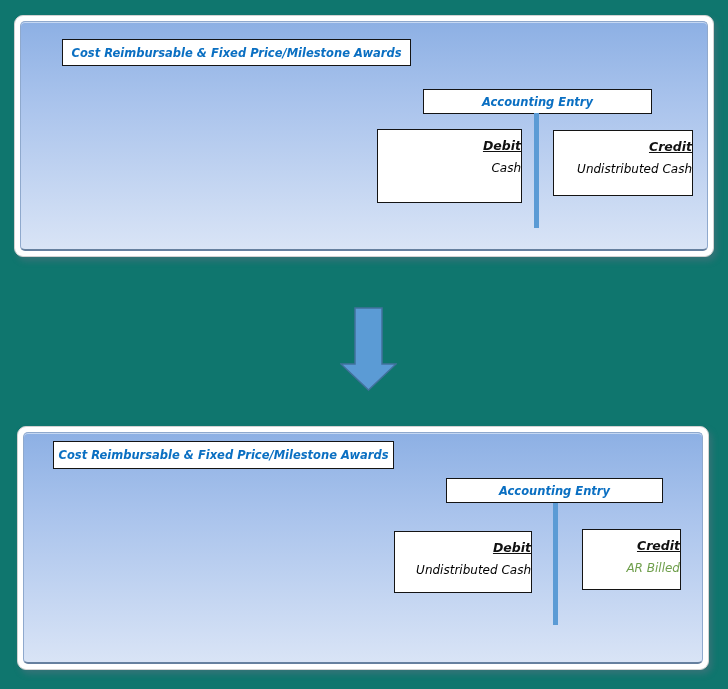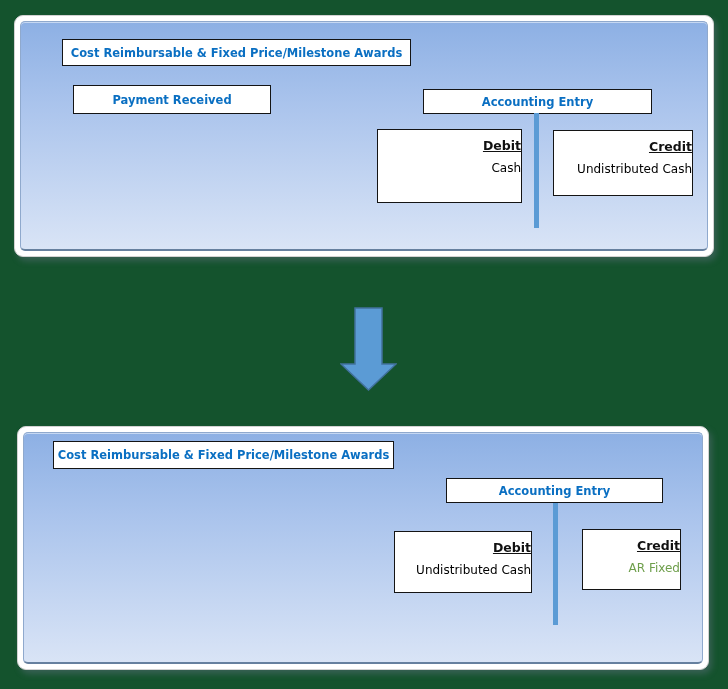--- a/index.html
+++ b/index.html
@@ -1,18 +1,18 @@
 <!DOCTYPE html>
 <html><head>
 <meta charset="utf-8">
 <style>
   html,body { margin:0; padding:0; background:#ffffff; }
   .stage {
-    position:relative; width:728px; height:689px; background:#14532d;
-    font-family:"DejaVu Sans", sans-serif; overflow:hidden;
+    position:relative; width:728px; height:689px; background:#0f766e;
+    font-family:"DejaVu Sans", sans-serif; overflow:hidden;font-style:italic;
   }
   
   .panel {
     position:absolute; background:#ffffff; border:1px solid #d2d2d2;
     border-radius:9px; padding:5px;
     box-shadow:3px 4px 6px rgba(100,112,134,0.45);
     box-sizing:content-box;
   }
   .panel-top    { left:14px; top:15px;  width:688px; height:230px; }
   .panel-bottom { left:17px; top:426px; width:680px; height:232px; }
@@ -63,21 +63,20 @@
   .arrow { position:absolute; left:340px; top:307px; width:57px; height:84px; }
 </style>
 </head>
 <body>
 
 <div class="stage">
 
   <div class="panel panel-top">
     <div class="panel-bg">
       <div class="box p1-title">Cost Reimbursable &amp; Fixed Price/Milestone Awards</div>
-      <div class="box p1-event">Payment Received</div>
       <div class="box p1-entry">Accounting Entry</div>
 
       <div class="tbox p1-debit">
         <div class="head">Debit</div>
         <div class="val" style="color:#000000">Cash</div>
       </div>
 
       <div class="vline p1-vline"></div>
 
       <div class="tbox p1-credit">
@@ -98,18 +97,18 @@
 
       <div class="tbox p2-debit">
         <div class="head">Debit</div>
         <div class="val" style="color:#000000">Undistributed Cash</div>
       </div>
 
       <div class="vline p2-vline"></div>
 
       <div class="tbox p2-credit">
         <div class="head">Credit</div>
-        <div class="val" style="color:#6f9f4c">AR Fixed</div>
+        <div class="val" style="color:#6f9f4c">AR Billed</div>
       </div>
     </div>
   </div>
 
 </div>
 
 </body></html>

